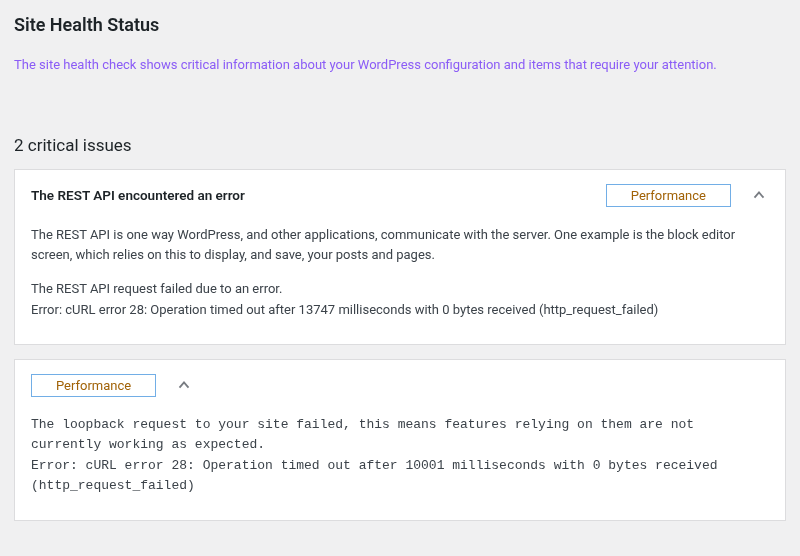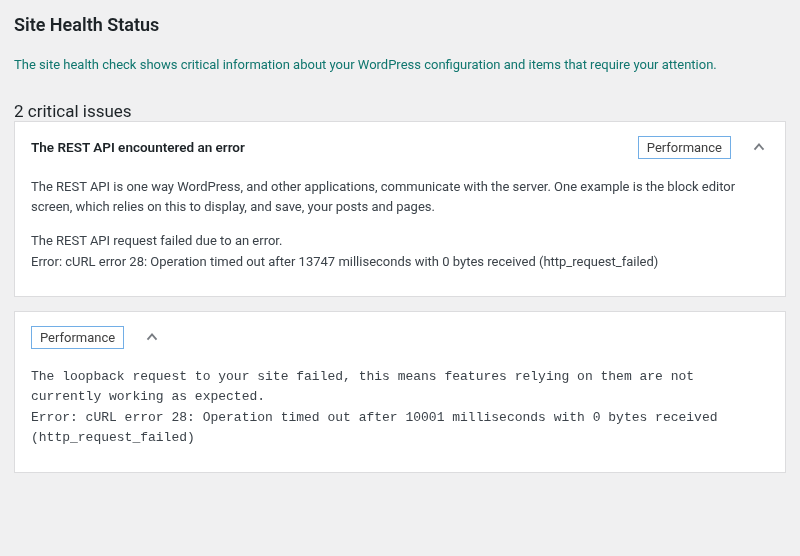--- a/index.html
+++ b/index.html
@@ -16,28 +16,29 @@
       width: 800px;
     }
     .page-title {
       font-size: 18px;
       font-weight: 600;
       color: #1d2327;
       margin-bottom: 20px;
     }
     .page-description {
       font-size: 13px;
-      color: #0f766e;
-      margin-bottom: 26px;
+      color: #8b5cf6;
+      margin-bottom: 60px;
       line-height: 1.5;
     }
     .issues-heading {
       font-size: 17px;
       font-weight: 400;
       color: #1d2327;
+      margin-bottom: 14px;
     }
     .issue-card {
       background: #fff;
       border: 1px solid #dcdcde;
       margin-bottom: 14px;
     }
     .issue-header {
       display: flex;
       align-items: center;
       justify-content: space-between;
@@ -50,23 +51,23 @@
       color: #1d2327;
       flex: 1;
     }
     .issue-header-right {
       display: flex;
       align-items: center;
       gap: 18px;
     }
     .badge {
       border: 1px solid #72aee6;
-      color: #404040;
+      color: #a16207;
       background: #fff;
-      padding: 3px 8px;
+      padding: 3px 24px;
       font-size: 13px;
       line-height: 1.2;
     }
     .chevron-icon {
       width: 20px;
       height: 20px;
       display: inline-flex;
       align-items: center;
       justify-content: center;
       color: #787c82;

